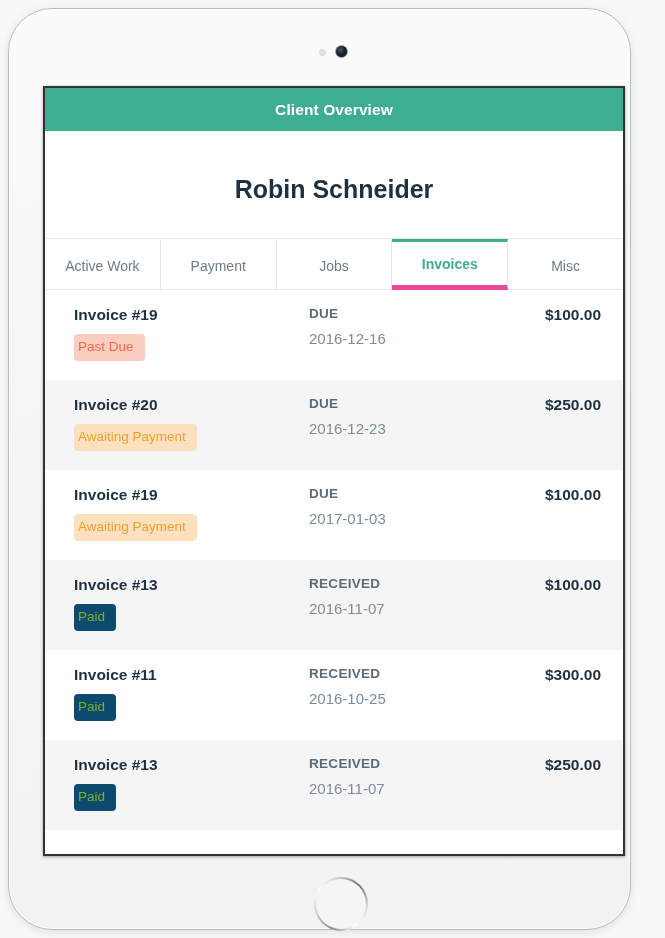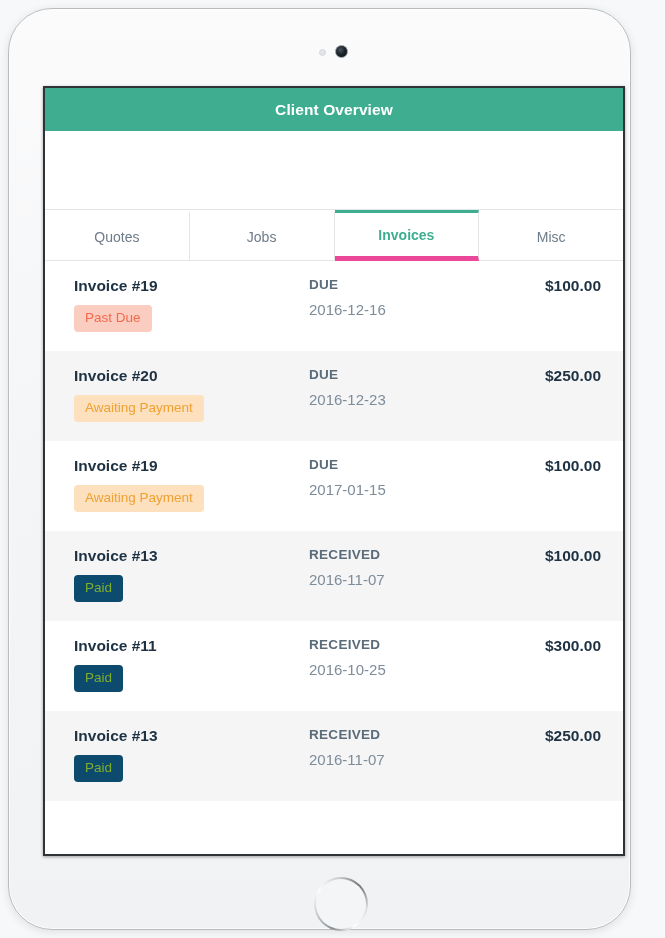--- a/index.html
+++ b/index.html
@@ -157,21 +157,21 @@
     top: 16px;
     font-size: 15.5px;
     font-weight: bold;
     color: #1d3142;
   }
 
   .badge {
     position: absolute;
     left: 29px;
     top: 44px;
-    padding: 6px 11px 7px 11px;
+    padding: 6px 11px 7px 4px;
     border-radius: 4px;
     font-size: 13.5px;
     line-height: 1;
   }
   .badge.past-due      { background: #fbcdc1; color: #f26a4c; }
   .badge.awaiting      { background: #fde0bd; color: #efa133; }
   .badge.paid          { background: #0c4a6e; color: #7fae2c; }
 
   .row-status {
     position: absolute;
@@ -207,25 +207,29 @@
   <div id="ambient-sensor"></div>
   <div id="front-camera"></div>
 
   <div id="screen">
 
     <div id="app-header">
       <span id="app-title">Client Overview</span>
     </div>
 
     <div id="client-block">
+      <div id="client-name">Robin Schneider</div>
     </div>
 
     <div id="tab-bar">
         <div class="tab">
-          <span>Quotes</span>
+          <span>Active Work</span>
+        </div>
+        <div class="tab">
+          <span>Payment</span>
         </div>
         <div class="tab">
           <span>Jobs</span>
         </div>
         <div class="tab active">
           <span>Invoices</span>
         </div>
         <div class="tab">
           <span>Misc</span>
         </div>
@@ -243,21 +247,21 @@
           <div class="row-title">Invoice #20</div>
           <div class="badge awaiting">Awaiting Payment</div>
           <div class="row-status">DUE</div>
           <div class="row-date">2016-12-23</div>
           <div class="row-amount">$250.00</div>
         </div>
         <div class="invoice-row">
           <div class="row-title">Invoice #19</div>
           <div class="badge awaiting">Awaiting Payment</div>
           <div class="row-status">DUE</div>
-          <div class="row-date">2017-01-15</div>
+          <div class="row-date">2017-01-03</div>
           <div class="row-amount">$100.00</div>
         </div>
         <div class="invoice-row alt">
           <div class="row-title">Invoice #13</div>
           <div class="badge paid">Paid</div>
           <div class="row-status">RECEIVED</div>
           <div class="row-date">2016-11-07</div>
           <div class="row-amount">$100.00</div>
         </div>
         <div class="invoice-row">

